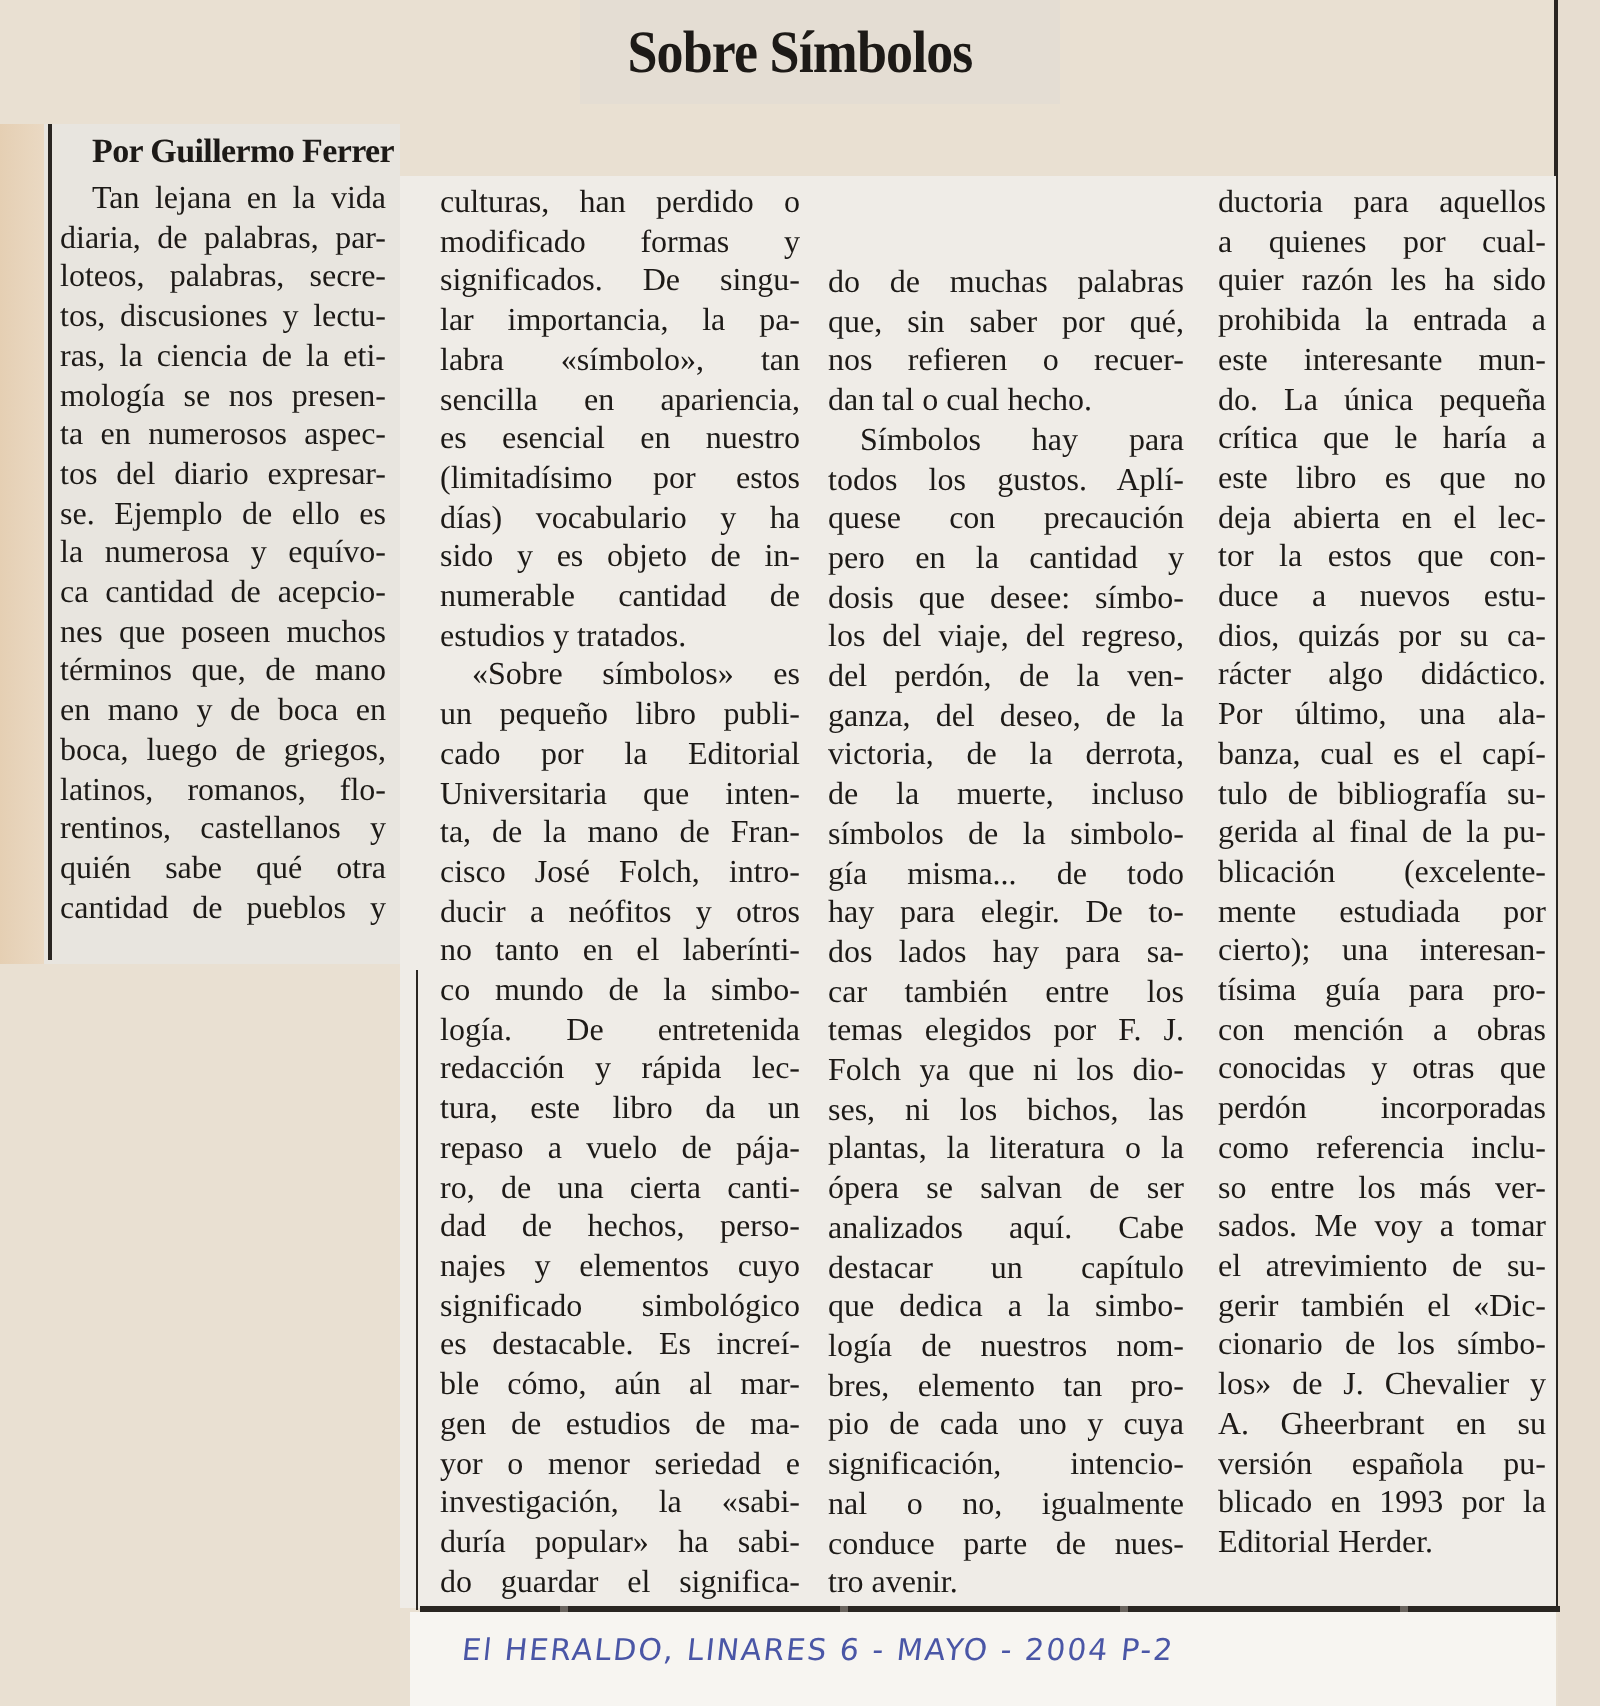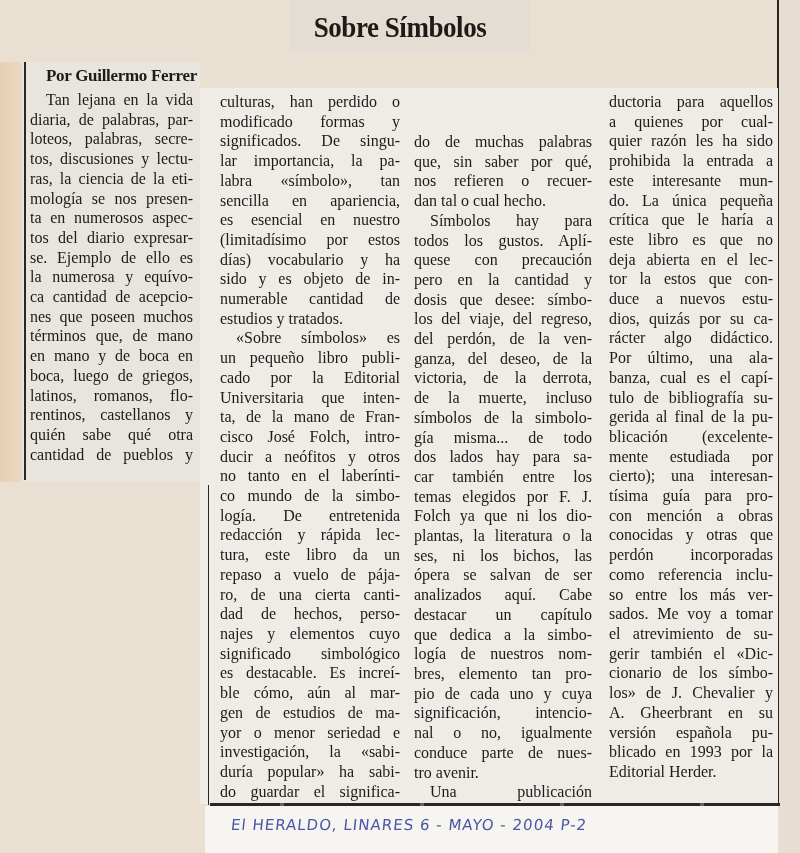--- a/index.html
+++ b/index.html
@@ -167,26 +167,27 @@
     <span class="line">quese con precaución</span>
     <span class="line">pero en la cantidad y</span>
     <span class="line">dosis que desee: símbo-</span>
     <span class="line">los del viaje, del regreso,</span>
     <span class="line">del perdón, de la ven-</span>
     <span class="line">ganza, del deseo, de la</span>
     <span class="line">victoria, de la derrota,</span>
     <span class="line">de la muerte, incluso</span>
     <span class="line">símbolos de la simbolo-</span>
     <span class="line">gía misma... de todo</span>
+    <span class="line">hay para elegir. De to-</span>
     <span class="line">dos lados hay para sa-</span>
     <span class="line">car también entre los</span>
     <span class="line">temas elegidos por F. J.</span>
     <span class="line">Folch ya que ni los dio-</span>
+    <span class="line">ses, ni los bichos, las</span>
     <span class="line">plantas, la literatura o la</span>
-    <span class="line">ses, ni los bichos, las</span>
     <span class="line">ópera se salvan de ser</span>
     <span class="line">analizados aquí. Cabe</span>
     <span class="line">destacar un capítulo</span>
     <span class="line">que dedica a la simbo-</span>
     <span class="line">logía de nuestros nom-</span>
     <span class="line">bres, elemento tan pro-</span>
     <span class="line">pio de cada uno y cuya</span>
     <span class="line">significación, intencio-</span>
     <span class="line">nal o no, igualmente</span>
     <span class="line">conduce parte de nues-</span>

